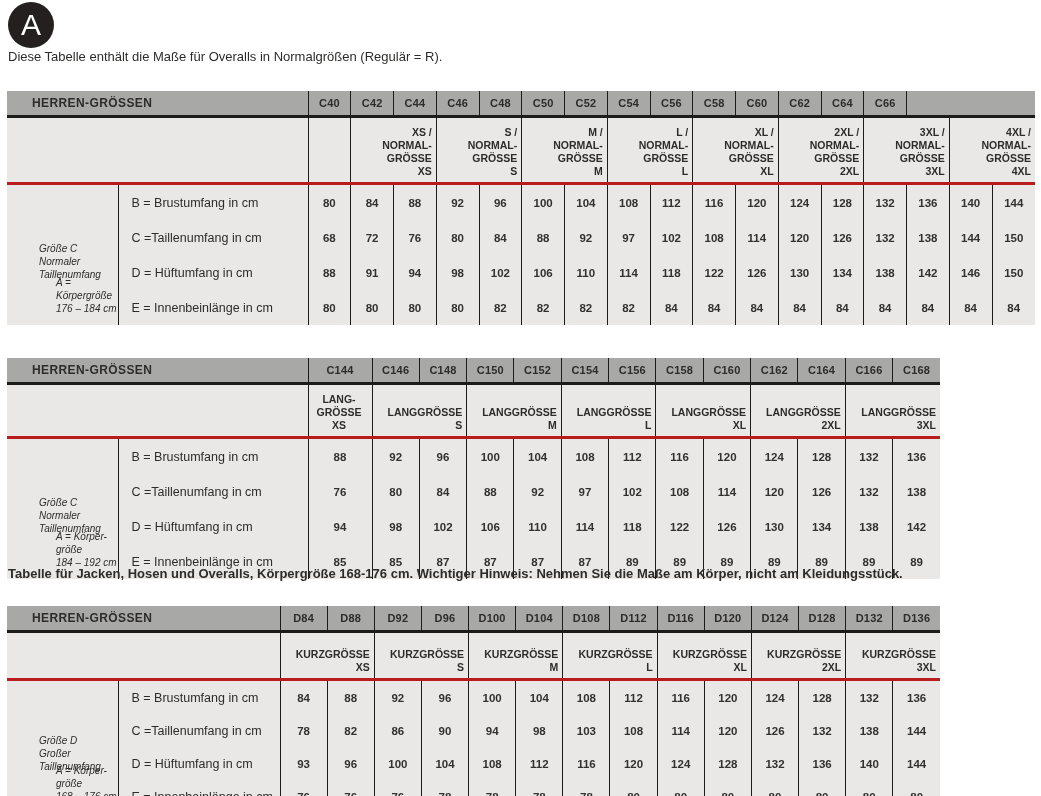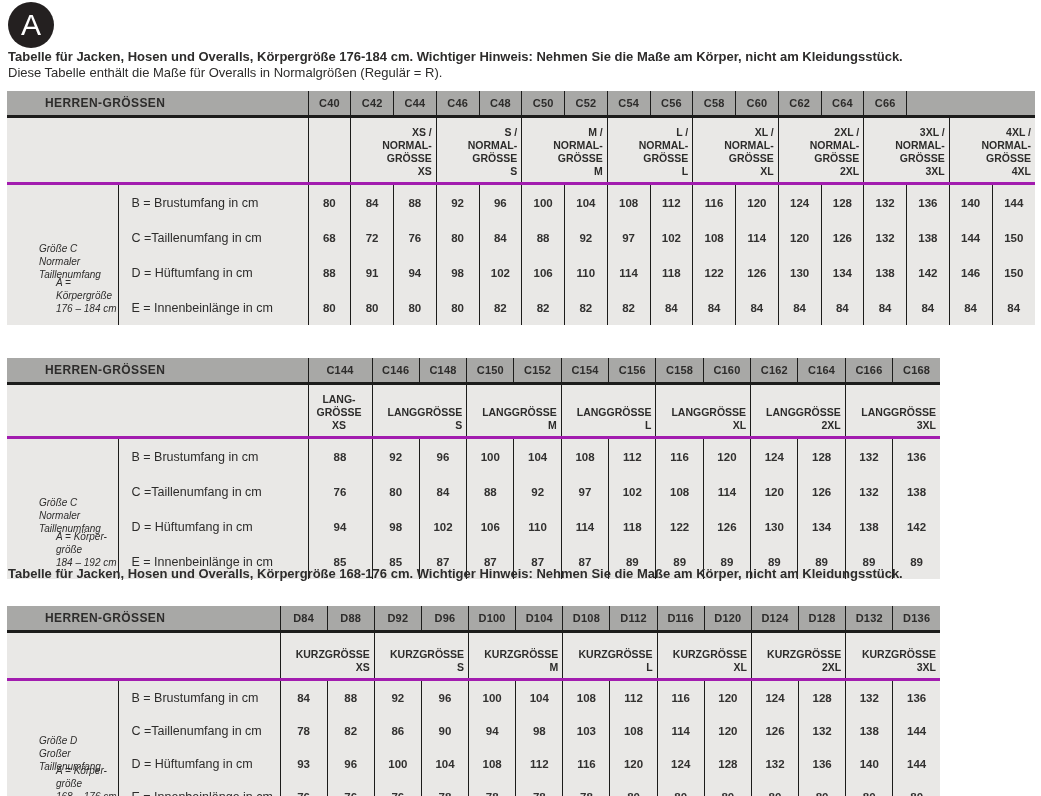--- a/index.html
+++ b/index.html
@@ -17,25 +17,25 @@
   table.sizes{position:absolute;border-collapse:collapse;table-layout:fixed;
               background:#e9e8e6;font-family:"Liberation Sans","DejaVu Sans",sans-serif;}
   table.sizes col.col-label1{width:111px;}
   table.sizes col.col-label2{width:190px;}
   table.t-short col.col-label2{width:162px;}
   table.t-tall col.col-data-first{width:64px;}
 
   tr.hdr th{background:#a8a8a6;height:24px;border:1px solid #1c1c1b;border-top:none;
             border-bottom:3px solid #1c1c1b;font-size:11px;font-weight:700;color:#2d2c2b;
             text-align:center;padding:0;letter-spacing:0.2px;}
-  tr.hdr th.corner{text-align:left;padding-left:38px;font-size:12px;letter-spacing:0.4px;}
+  tr.hdr th.corner{text-align:left;padding-left:25px;font-size:12px;letter-spacing:0.4px;}
   tr.hdr th:first-child{border-left:none;}
   tr.hdr th:last-child{border-right:none;margin-top:32px;}
 
-  tr.grp td{border:1.5px solid #1c1c1b;border-top:none;border-bottom:3px solid #a21caf;
+  tr.grp td{border:1.5px solid #1c1c1b;border-top:none;border-bottom:3px solid #b91c1c;
             vertical-align:bottom;text-align:right;font-size:10.5px;font-weight:700;
             line-height:13px;padding:3px 4px 4px 2px;white-space:pre-line;color:#2d2c2b;}
   tr.grp td.ctr{text-align:center;}
   tr.grp td:first-child{border-left:none;}
   tr.grp td:last-child{border-right:none;}
   table.t-reg  tr.grp td{height:57px;}
   table.t-tall tr.grp td{height:44px;}
   table.t-short tr.grp td{height:38px;}
 
   tr.data td{border-left:1px solid #1c1c1b;border-right:1px solid #1c1c1b;
@@ -55,21 +55,20 @@
 </head>
 <body>
 
 <div class="page">
 
   <div class="badge">
     <span>A</span>
   </div>
 
   <div class="intro" style="top:49px;">
-    <div class="b">Tabelle für Jacken, Hosen und Overalls, Körpergröße 176-184 cm. Wichtiger Hinweis: Nehmen Sie die Maße am Körper, nicht am Kleidungsstück.</div>
     <div class="r">Diese Tabelle enthält die Maße für Overalls in Normalgrößen (Regulär = R).</div>
   </div>
   <table class="sizes t-reg" style="left:7px;top:91px;width:1028px;">
       <colgroup>
         <col class="col-label1">
         <col class="col-label2">
         <col class="col-data col-data-first">
         <col class="col-data">
         <col class="col-data">
         <col class="col-data">

